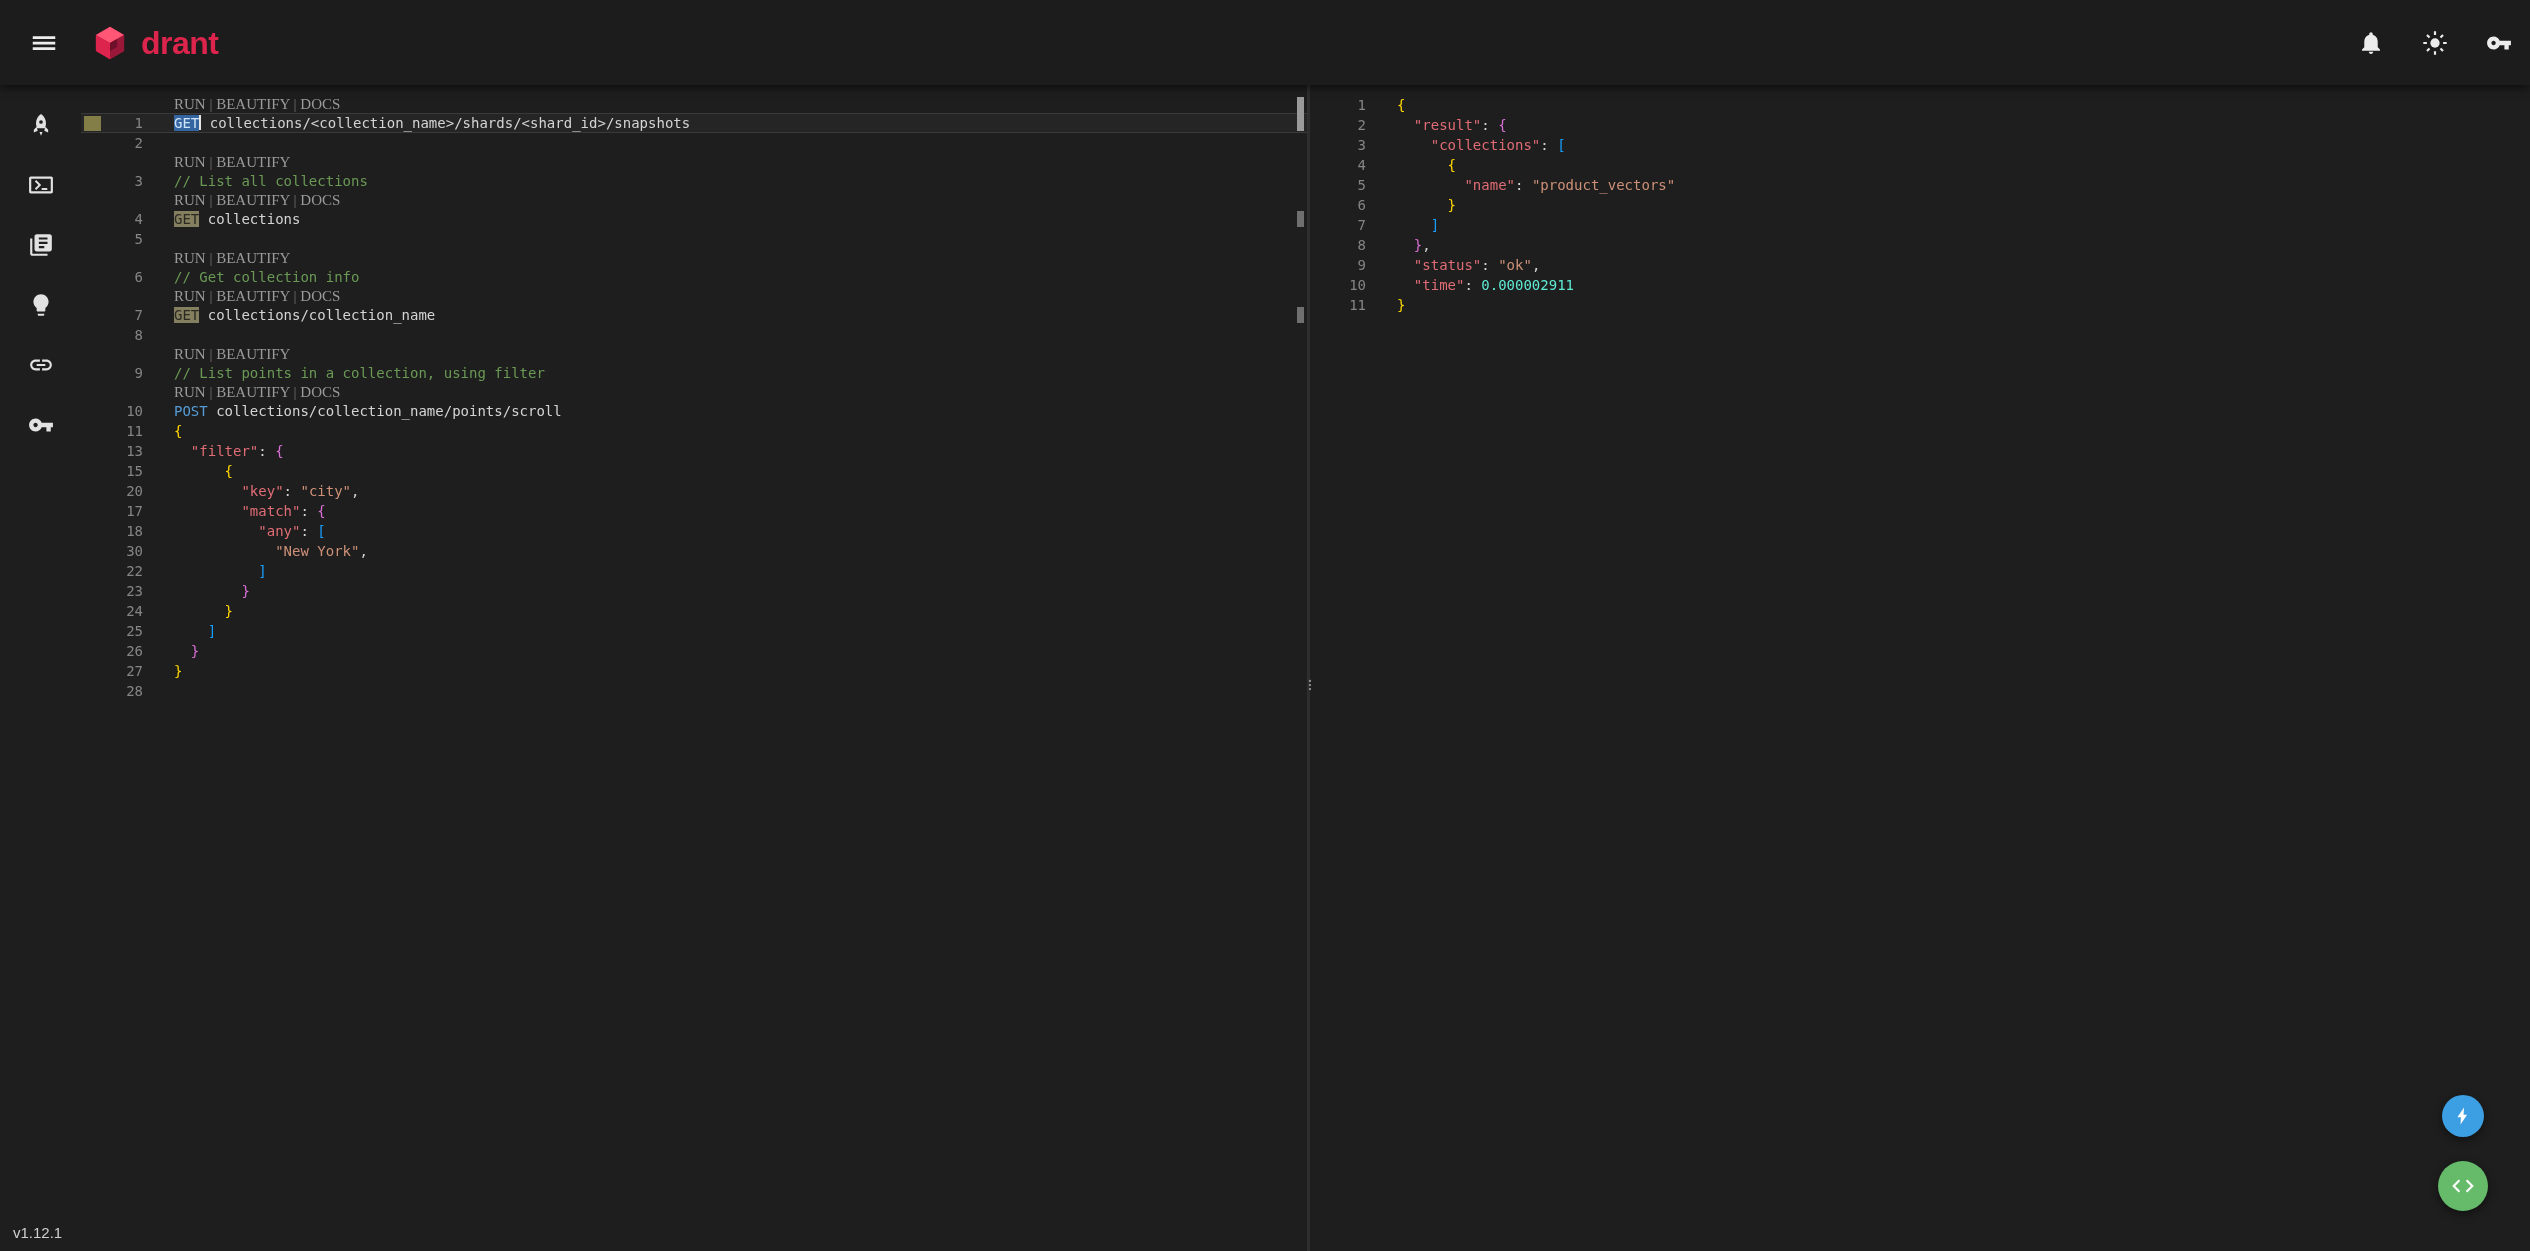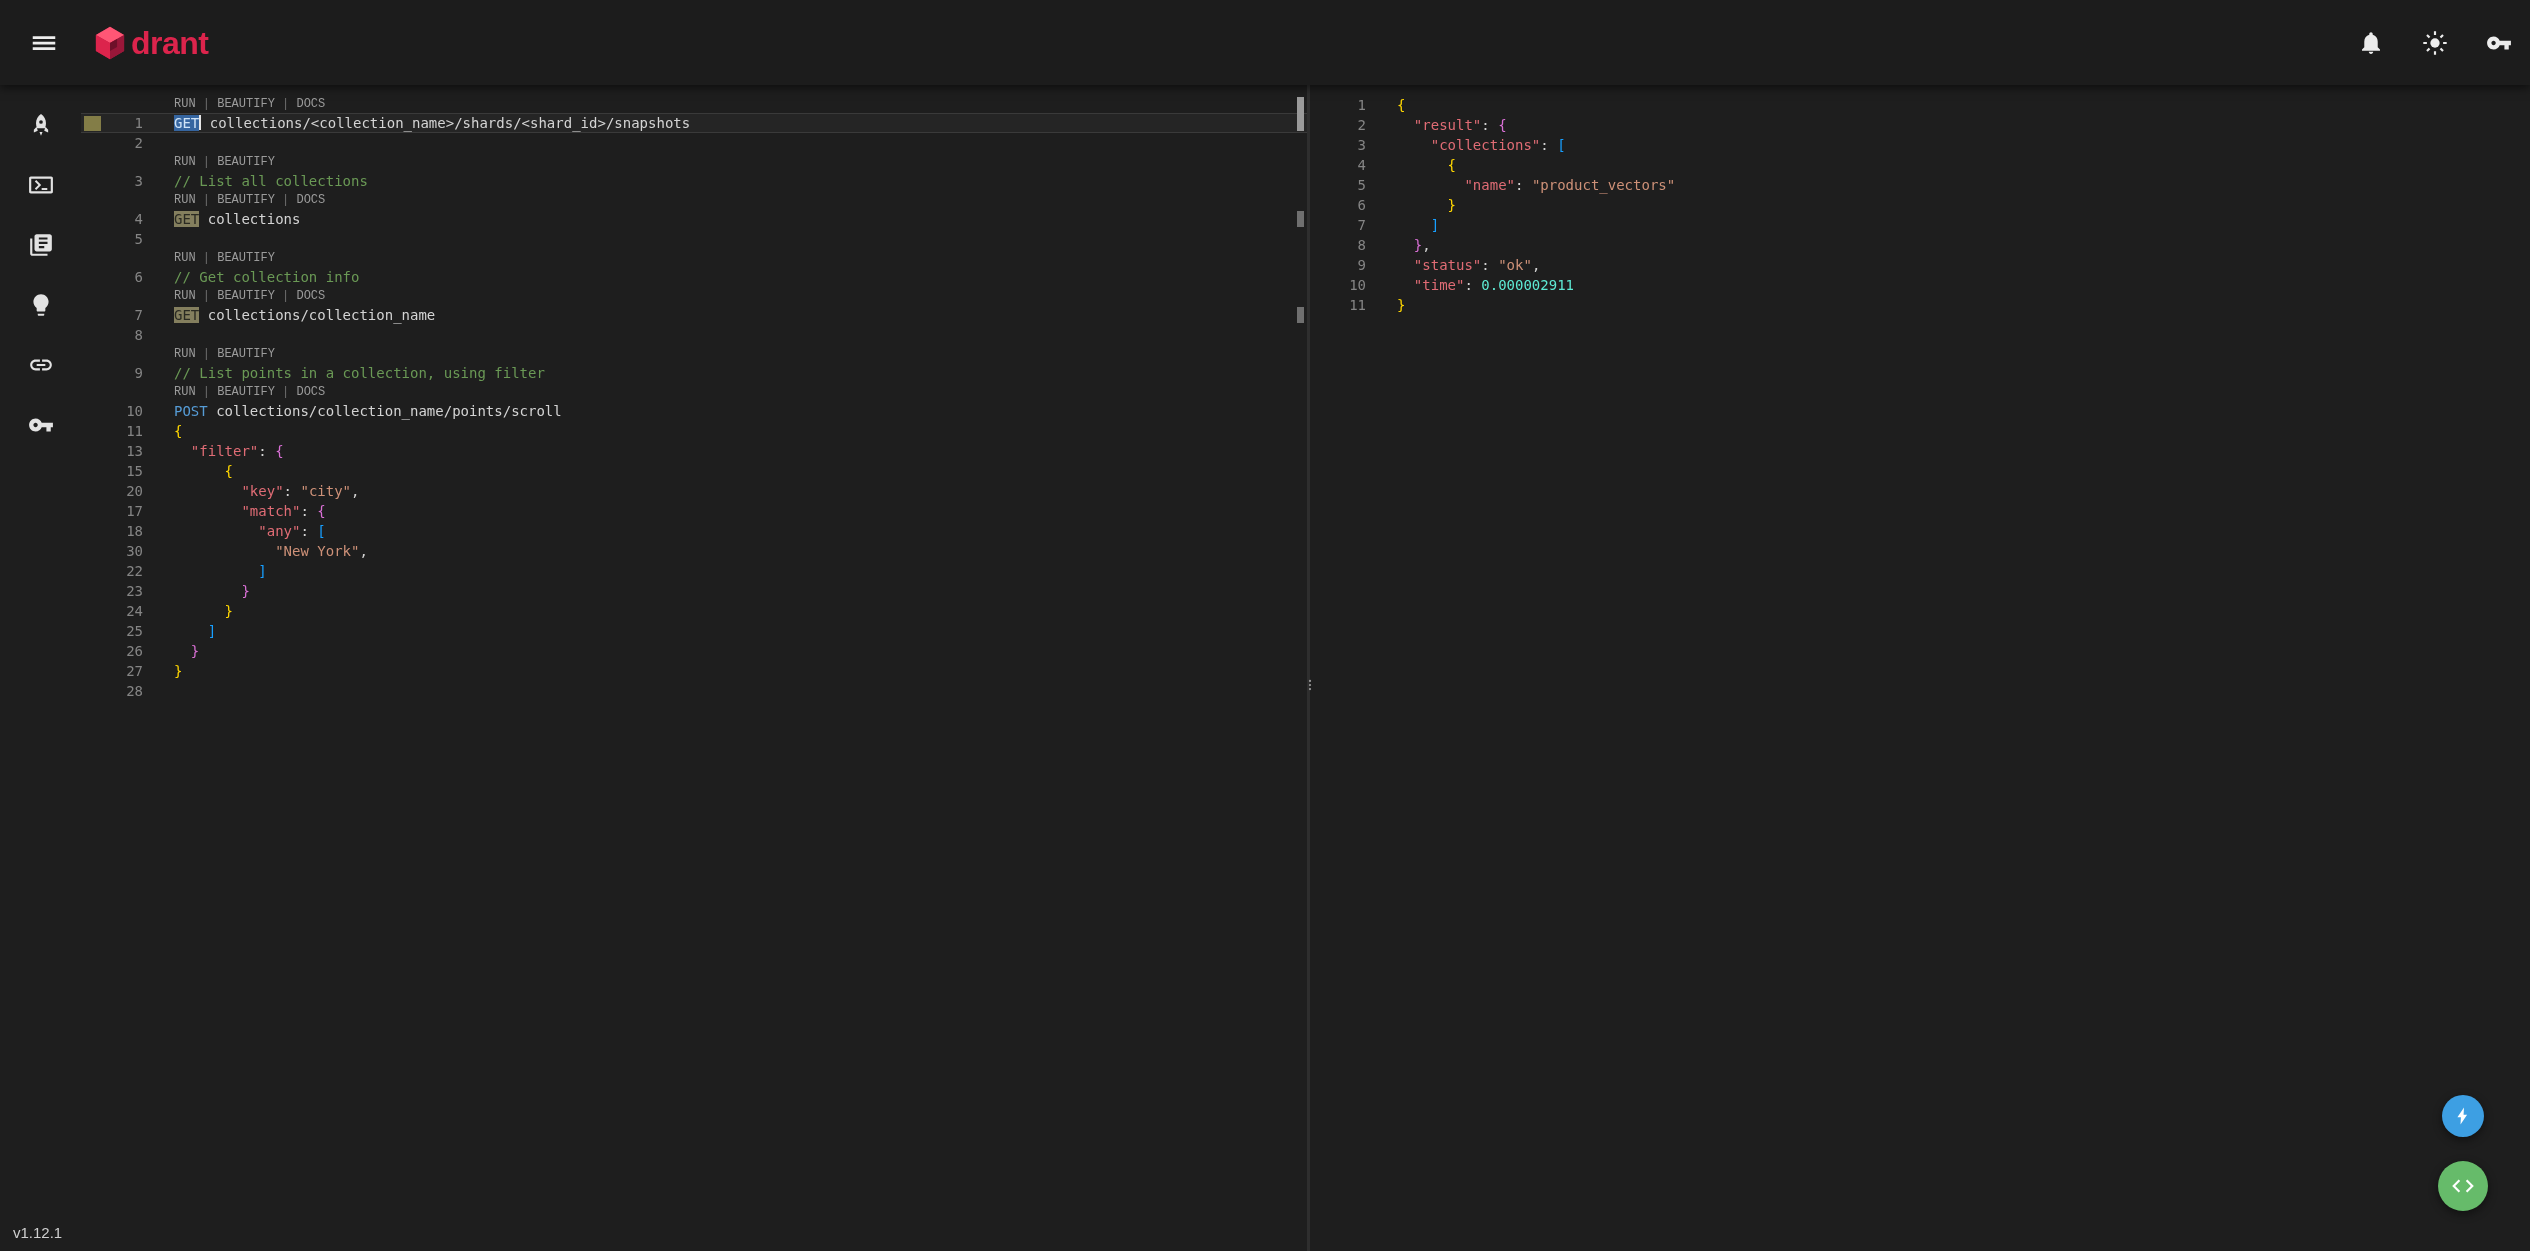--- a/index.html
+++ b/index.html
@@ -5,21 +5,21 @@
   *{box-sizing:border-box;margin:0;padding:0}
   html,body{width:2530px;height:1251px;overflow:hidden;background:#1e1e1e}
   body{font-family:"Liberation Sans",sans-serif;color:#d4d4d4}
   .app{position:relative;width:2530px;height:1251px;background:#1e1e1e}
 
   
   .topbar{position:absolute;top:0;left:0;right:0;height:85px;background:#1c1c1c;
           display:flex;align-items:center;box-shadow:0 3px 9px rgba(0,0,0,.55);z-index:20}
   .menu-btn{background:none;border:none;color:#ededed;margin-left:22px;width:44px;height:44px;
             display:flex;align-items:center;justify-content:center;cursor:pointer}
-  .logo{display:flex;align-items:center;margin-left:26px;gap:3px}
+  .logo{display:flex;align-items:center;margin-left:26px;gap:13px}
   .logo-text{color:#dc244c;font-size:32px;font-weight:bold;letter-spacing:-.5px;line-height:1}
   .topbar-actions{margin-left:auto;margin-right:12px;display:flex;align-items:center;gap:26px}
   .iconbtn{background:none;border:none;color:#ececec;width:38px;height:38px;
            display:flex;align-items:center;justify-content:center;cursor:pointer}
 
   
   .sidebar{position:absolute;top:85px;left:0;width:81px;bottom:0;
            display:flex;flex-direction:column;align-items:center;padding-top:22px;gap:24px}
   .side-item{width:38px;height:36px;display:flex;align-items:center;justify-content:center;
              color:#e2e2e2;cursor:pointer;background:none;border:none}
@@ -29,21 +29,21 @@
   .main{position:absolute;top:85px;left:81px;right:0;bottom:0;display:flex}
   .editor{position:relative;font-family:"DejaVu Sans Mono",monospace;font-size:14px;color:#d4d4d4}
   .editor-left{width:1226px;flex:none}
   .divider{width:3px;background:#2e2e2e;flex:none;position:relative}
   .drag-handle{position:absolute;top:586px;left:-4px;width:14px;height:28px;display:flex;
                align-items:center;justify-content:center;color:#9a9a9a;cursor:col-resize;z-index:6}
   .editor-right{flex:1}
   .lines{position:absolute;inset:0;padding-top:10px;overflow:hidden}
   .row{display:flex;height:20px;line-height:20px;white-space:pre}
   .lens-row{height:18px;line-height:18px}
-  .lens-content{margin-left:93px;font-family:Liberation Mono, monospace;font-size:12px;color:#9b9b9b}
+  .lens-content{margin-left:93px;font-family:Liberation Serif, serif;font-size:15px;color:#9b9b9b}
   .lens-link{cursor:pointer}
   .lens-sep{color:#6f6f6f}
   .glyph{flex:none;width:26px;display:flex;align-items:center}
   .num{flex:none;width:36px;text-align:right;color:#858585}
   .content{margin-left:31px}
   .editor-right .glyph{width:20px}
   .glyph-marker{width:17px;height:15px;background:#837d47;display:inline-block;margin-left:3px}
   .cur{background:rgba(255,255,255,.035);box-shadow:inset 0 1px 0 #3a3a3a,inset 0 -1px 0 #3a3a3a}
 
   

